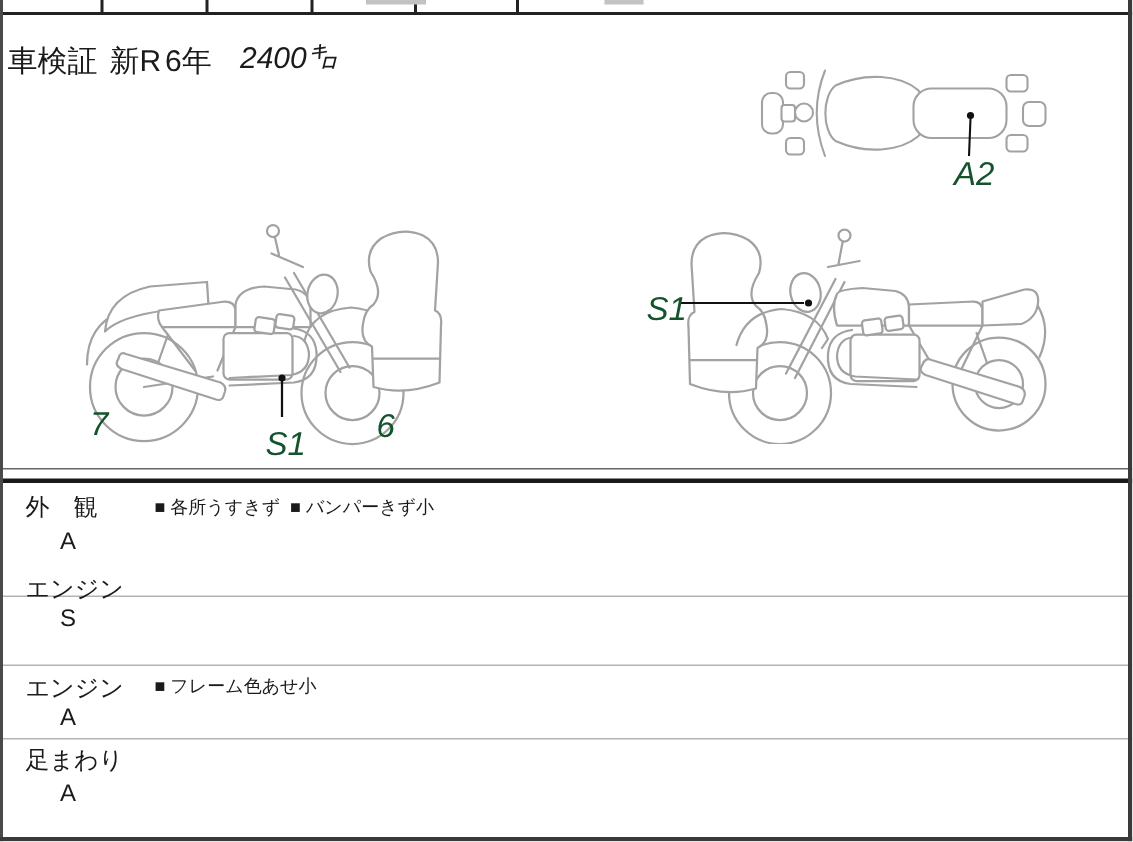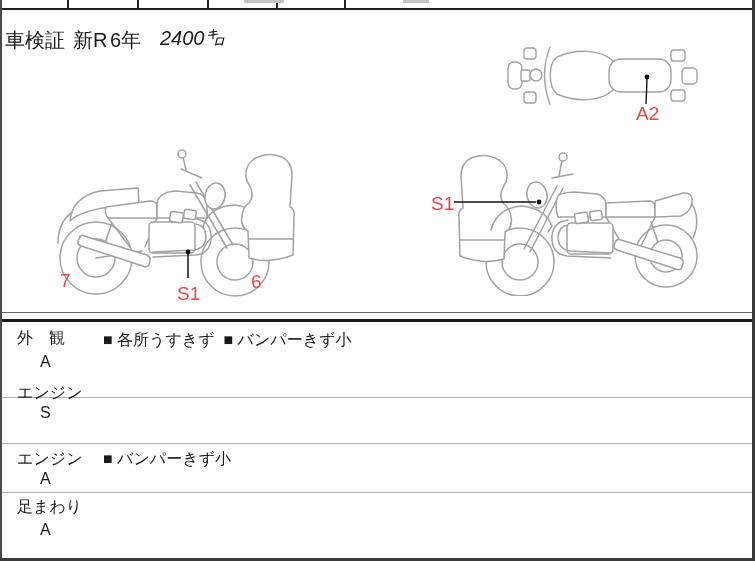--- a/index.html
+++ b/index.html
@@ -6,24 +6,24 @@
   .sheet{
     position:relative;width:755px;height:561px;background:#ffffff;
     font-family:"Liberation Sans","DejaVu Sans",sans-serif;color:#1a1a1a;
     overflow:hidden;
   }
   .abs{position:absolute;}
   .vline{position:absolute;background:#222222;}
   .hline{position:absolute;background:#222222;}
   .smudge{position:absolute;background:#c2c2c2;}
   .info-token{position:absolute;top:27px;font-size:20px;color:#1a1a1a;white-space:pre;}
-  .dlabel{position:absolute;font-size:19px;color:#ef4444;white-space:pre;}
+  .dlabel{position:absolute;font-size:22px;color:#14532d;white-space:pre;font-style:italic;}
   .crow{position:absolute;left:2px;width:750px;text-align:right;}
   .clabel{position:absolute;left:15px;top:6px;font-size:16px;white-space:pre;}
-  .ccomment{position:absolute;left:101px;top:6px;font-size:16px;white-space:pre;}
+  .ccomment{position:absolute;left:101px;top:6px;font-size:12px;white-space:pre;}
   .cgrade{position:absolute;left:38px;top:28px;font-size:16px;white-space:pre;}
   .rowdiv{position:absolute;left:0;width:755px;height:1px;background:#b3b3b3;}
   svg{position:absolute;left:0;top:0;}
   .diag{position:absolute;}
 </style>
 </head>
 <body>
 
 <div class="sheet">
 
@@ -143,21 +143,21 @@
   <div class="rowdiv" style="top:397px;"></div>
 
   <div class="crow" style="top:377px;height:46px;padding-left:44px;">
     <span class="clabel">エンジン</span>
     <span class="cgrade" style="top:27px;">S</span>
   </div>
   <div class="rowdiv" style="top:443px;"></div>
 
   <div class="crow" style="top:443px;height:49px;">
     <span class="clabel">エンジン</span>
-    <span class="ccomment">■ バンパーきず小</span>
+    <span class="ccomment">■ フレーム色あせ小</span>
     <span class="cgrade" style="top:27px;">A</span>
   </div>
   <div class="rowdiv" style="top:492px;"></div>
 
   <div class="crow" style="top:492px;height:66px;text-decoration:underline;">
     <span class="clabel" style="top:5px;">足まわり</span>
     <span class="cgrade" style="top:29px;">A</span>
   </div>
 
   <div class="abs" style="left:0;top:0;width:2px;height:561px;background:#4a4a4a;"></div>

